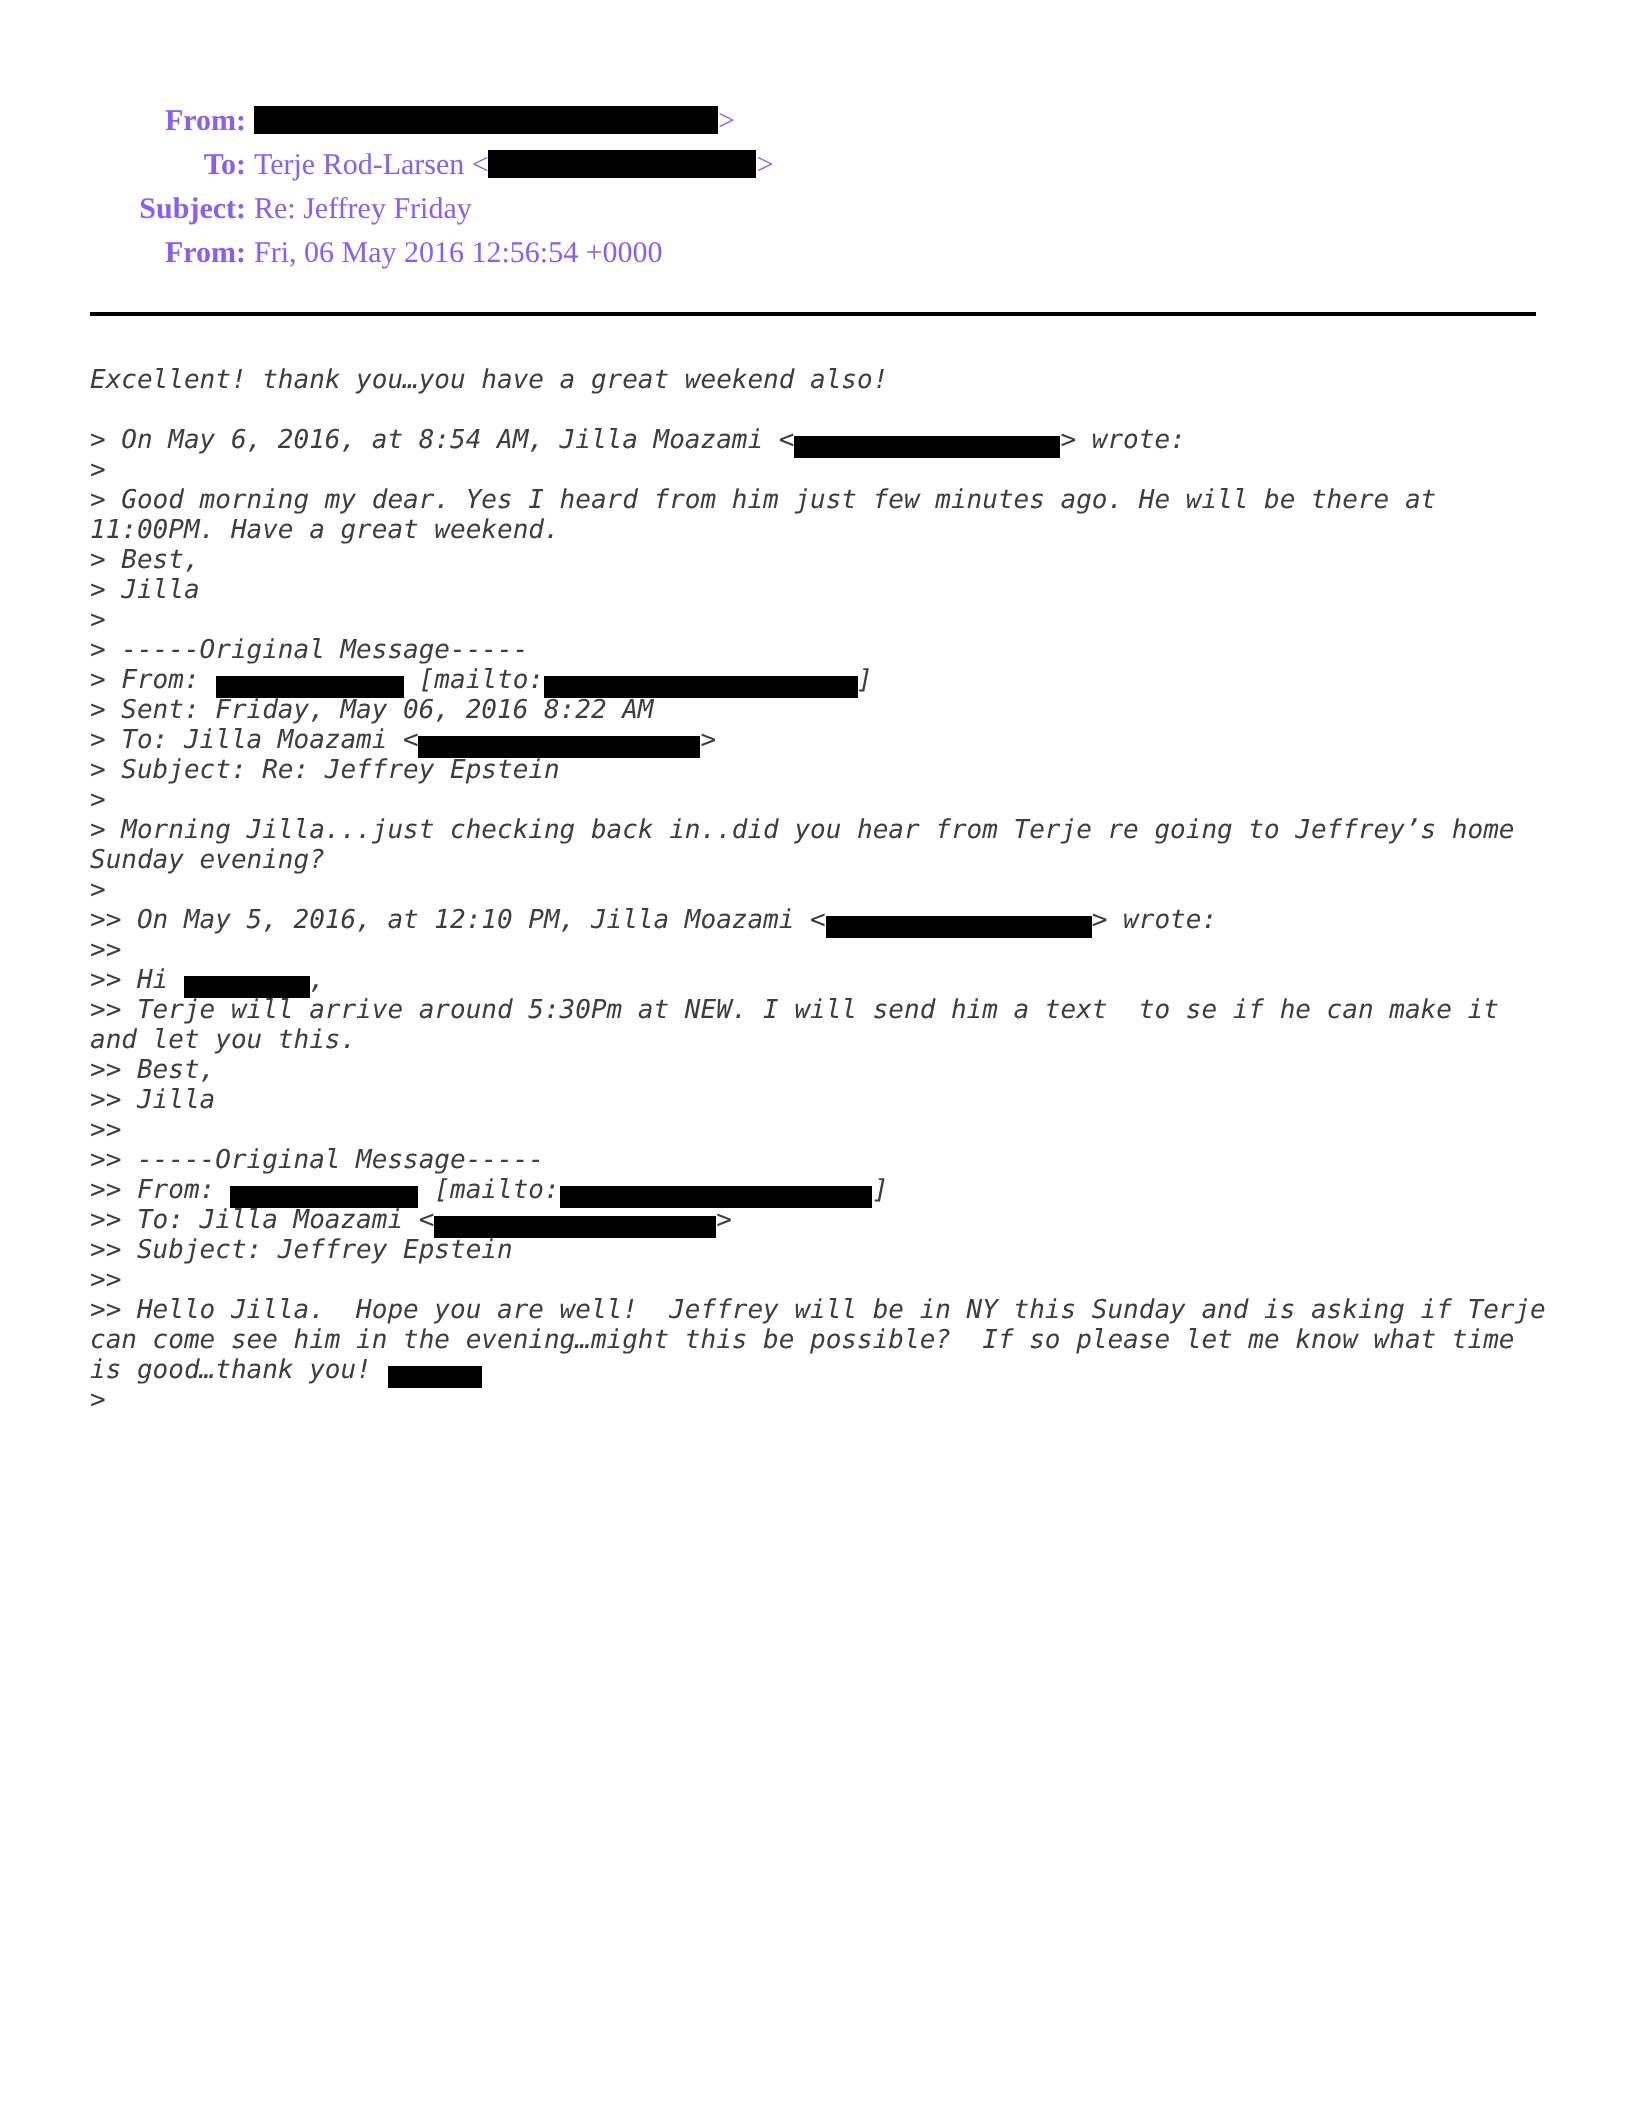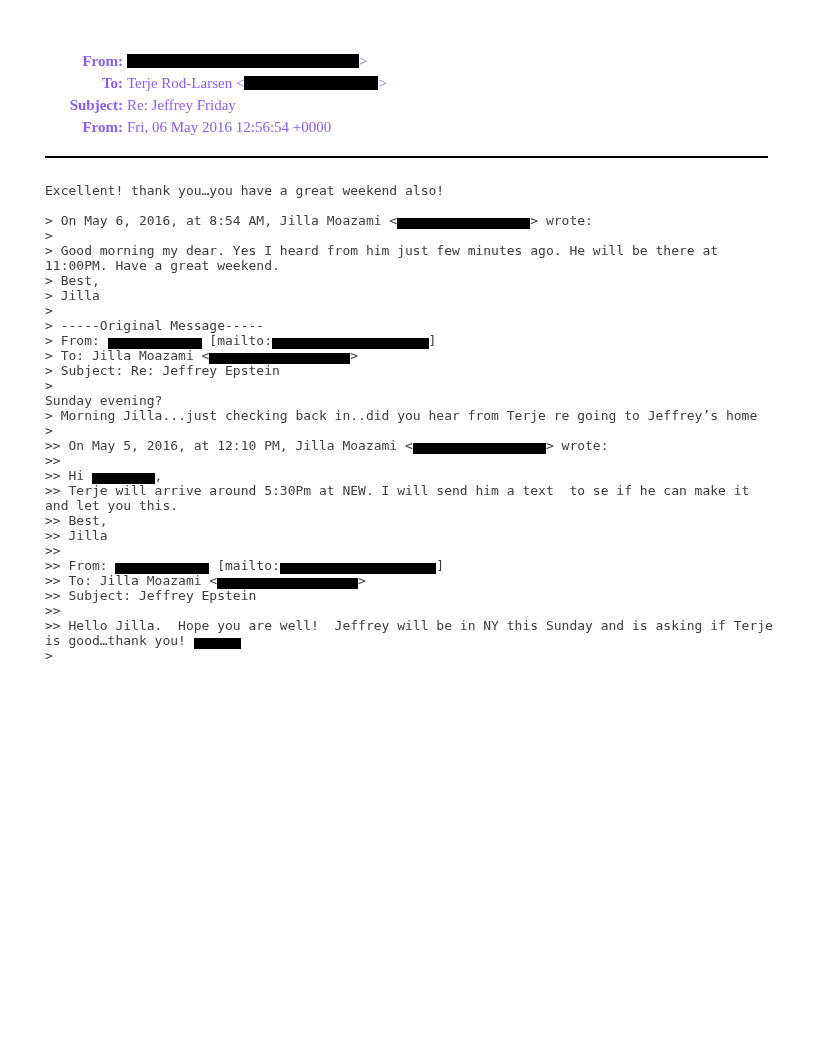--- a/index.html
+++ b/index.html
@@ -59,20 +59,21 @@
     top: 183px;
     left: 45px;
     font-family: "DejaVu Sans Mono", "Liberation Mono", monospace;
     font-size: 13px;
     line-height: 15px;
     color: #3d3d3d;
   }
   .body-line {
     height: 15px;
     white-space: pre;
+    font-style: italic;
   }
   .bredact {
     display: inline-block;
     height: 11px;
     background: #000000;
     vertical-align: text-bottom;
     margin-bottom: -1px;
   }
 </style>
 </head>
@@ -103,35 +104,38 @@
       <div class="body-line"><span></span></div>
       <div class="body-line"><span>&gt; On May 6, 2016, at 8:54 AM, Jilla Moazami &lt;</span><span class="bredact" style="background: rgb(0, 0, 0); width: 17ch;"></span><span>&gt; wrote:</span></div>
       <div class="body-line"><span>&gt;</span></div>
       <div class="body-line"><span>&gt; Good morning my dear. Yes I heard from him just few minutes ago. He will be there at</span></div>
       <div class="body-line"><span>11:00PM. Have a great weekend.</span></div>
       <div class="body-line"><span>&gt; Best,</span></div>
       <div class="body-line"><span>&gt; Jilla</span></div>
       <div class="body-line"><span>&gt;</span></div>
       <div class="body-line"><span>&gt; -----Original Message-----</span></div>
       <div class="body-line"><span>&gt; From: </span><span class="bredact" style="background: rgb(0, 0, 0); width: 12ch;"></span><span> [mailto:</span><span class="bredact" style="background: rgb(0, 0, 0); width: 20ch;"></span><span>]</span></div>
+      <div class="body-line"><span>&gt; Sent: Friday, May 06, 2016 8:22 AM</span></div>
       <div class="body-line"><span>&gt; To: Jilla Moazami &lt;</span><span class="bredact" style="background: rgb(0, 0, 0); width: 18ch;"></span><span>&gt;</span></div>
       <div class="body-line"><span>&gt; Subject: Re: Jeffrey Epstein</span></div>
       <div class="body-line"><span>&gt;</span></div>
+      <div class="body-line"><span>&gt; Morning Jilla...just checking back in..did you hear from Terje re going to Jeffrey’s home</span></div>
       <div class="body-line"><span>Sunday evening?</span></div>
-      <div class="body-line"><span>&gt; Morning Jilla...just checking back in..did you hear from Terje re going to Jeffrey’s home</span></div>
       <div class="body-line"><span>&gt;</span></div>
       <div class="body-line"><span>&gt;&gt; On May 5, 2016, at 12:10 PM, Jilla Moazami &lt;</span><span class="bredact" style="background: rgb(0, 0, 0); width: 17ch;"></span><span>&gt; wrote:</span></div>
       <div class="body-line"><span>&gt;&gt;</span></div>
       <div class="body-line"><span>&gt;&gt; Hi </span><span class="bredact" style="background: rgb(0, 0, 0); width: 8ch;"></span><span>,</span></div>
       <div class="body-line"><span>&gt;&gt; Terje will arrive around 5:30Pm at NEW. I will send him a text  to se if he can make it</span></div>
       <div class="body-line"><span>and let you this.</span></div>
       <div class="body-line"><span>&gt;&gt; Best,</span></div>
       <div class="body-line"><span>&gt;&gt; Jilla</span></div>
       <div class="body-line"><span>&gt;&gt;</span></div>
+      <div class="body-line"><span>&gt;&gt; -----Original Message-----</span></div>
       <div class="body-line"><span>&gt;&gt; From: </span><span class="bredact" style="background: rgb(0, 0, 0); width: 12ch;"></span><span> [mailto:</span><span class="bredact" style="background: rgb(0, 0, 0); width: 20ch;"></span><span>]</span></div>
       <div class="body-line"><span>&gt;&gt; To: Jilla Moazami &lt;</span><span class="bredact" style="background: rgb(0, 0, 0); width: 18ch;"></span><span>&gt;</span></div>
       <div class="body-line"><span>&gt;&gt; Subject: Jeffrey Epstein</span></div>
       <div class="body-line"><span>&gt;&gt;</span></div>
       <div class="body-line"><span>&gt;&gt; Hello Jilla.  Hope you are well!  Jeffrey will be in NY this Sunday and is asking if Terje</span></div>
+      <div class="body-line"><span>can come see him in the evening…might this be possible?  If so please let me know what time</span></div>
       <div class="body-line"><span>is good…thank you! </span><span class="bredact" style="background: rgb(0, 0, 0); width: 6ch;"></span></div>
       <div class="body-line"><span>&gt;</span></div>
     </div>
 </div>
 
 </body></html>

